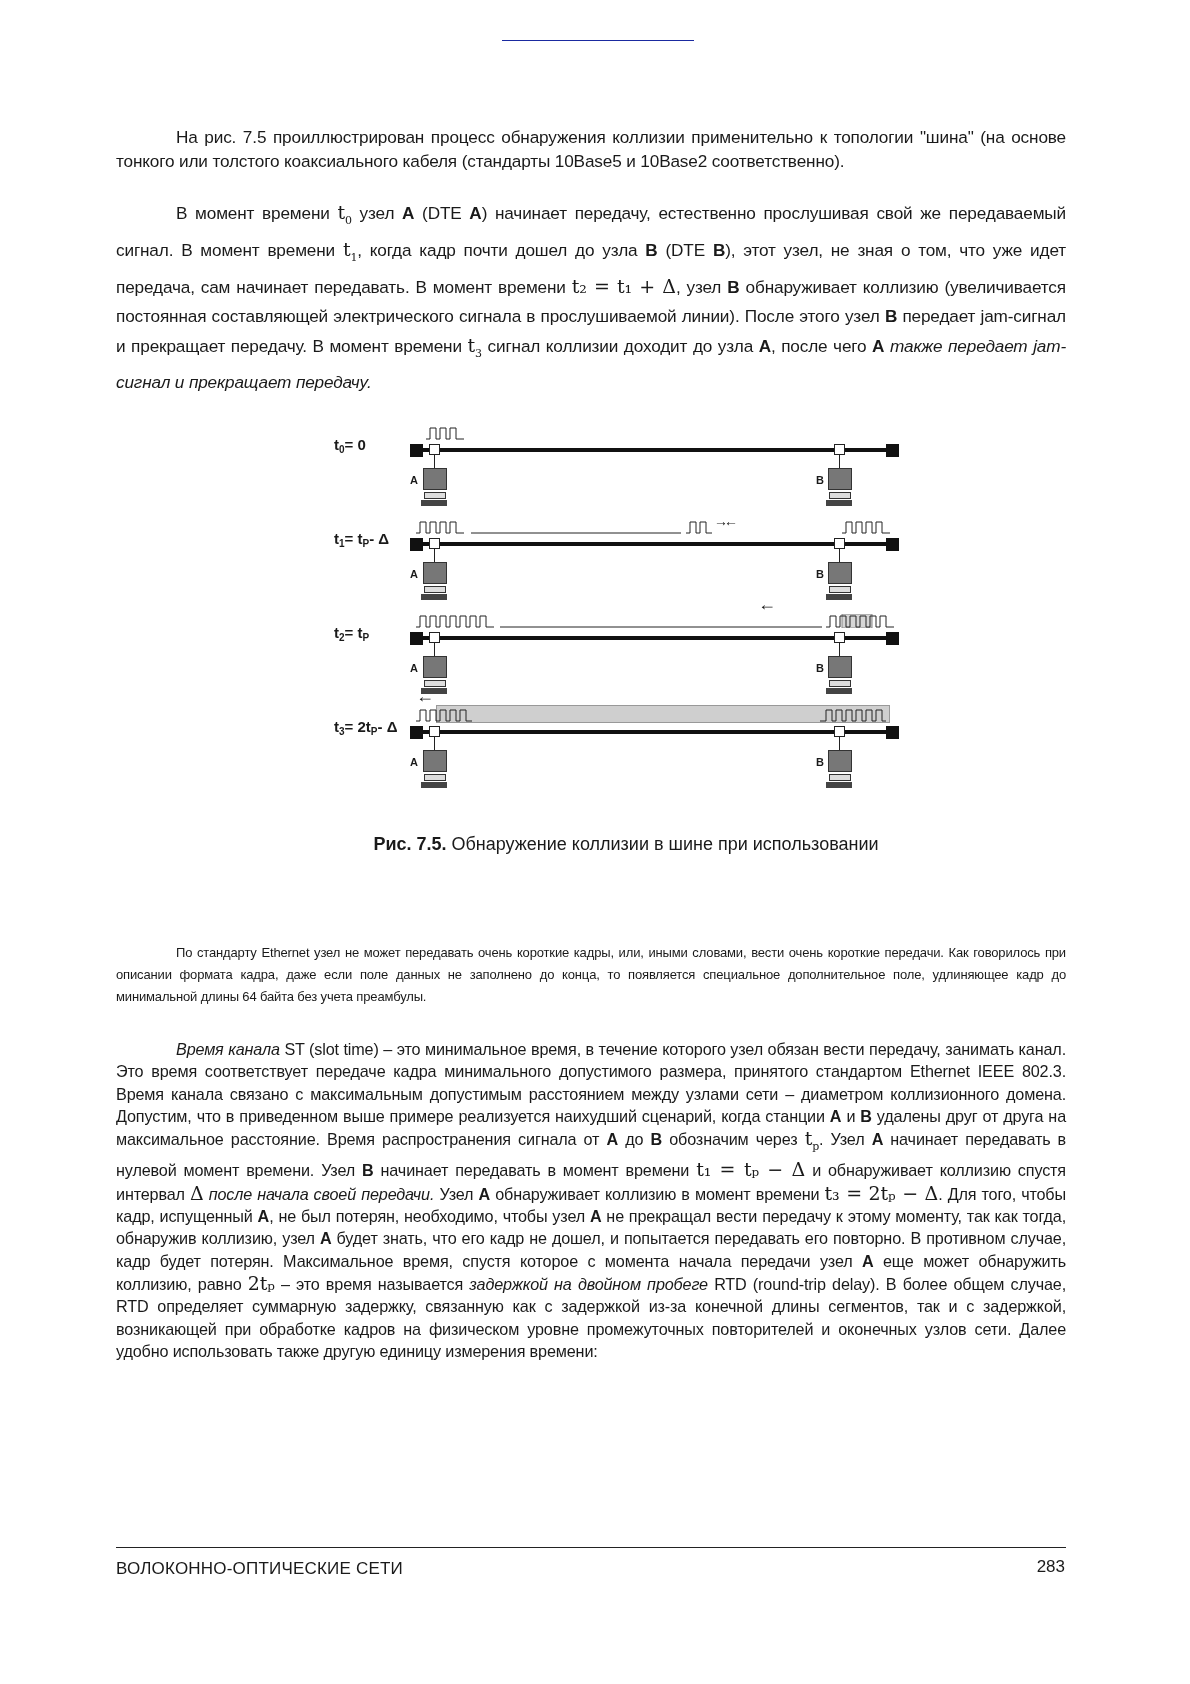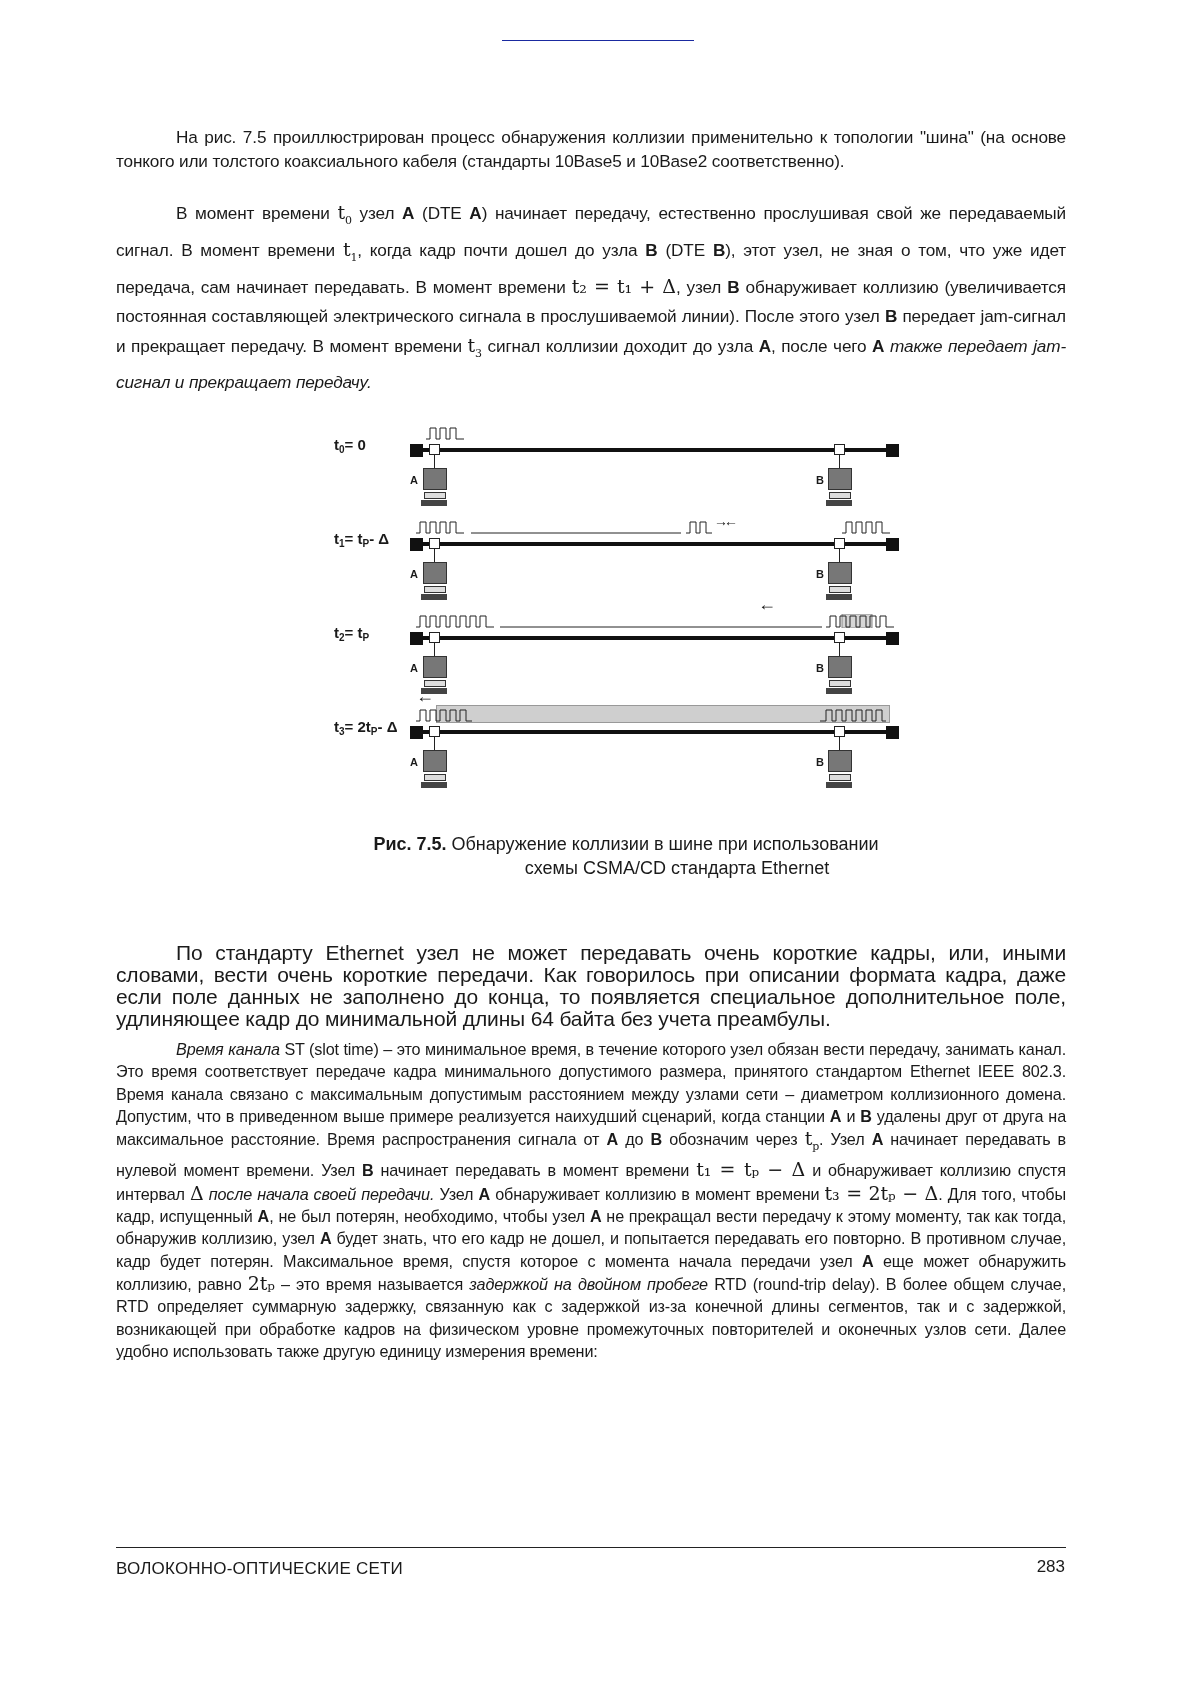--- a/index.html
+++ b/index.html
@@ -9,21 +9,21 @@
               border-top: 1.5px solid #1a2aa0; }
   .para { position: absolute; left: 116px; width: 950px; font-size: 17.2px; line-height: 26px;
           text-align: justify; margin: 0; letter-spacing: -0.15px; }
   .para .ind { display: inline-block; width: 60px; }
   .para b { font-weight: bold; }
   .para i { font-style: italic; }
   .math { font-family: "DejaVu Serif", serif; font-size: 19px; }
   .sub { font-size: 11px; vertical-align: -5px; }
   .p1 { top: 125px; line-height: 24px; }
   .p2 { top: 198px; line-height: 29px; }
-  .p3 { top: 942px; font-size: 21px; line-height: 22px; }
+  .p3 { top: 942px; font-size: 13px; line-height: 22px; }
   .p4 { top: 1038px; font-size: 16.2px; line-height: 22.3px; }
 
   
   .figure { position: absolute; left: 290px; top: 440px; width: 610px; height: 380px; }
   .row { position: absolute; left: 0; width: 610px; height: 90px; }
   .row-label { position: absolute; left: 20px; font-weight: bold; font-size: 15px; margin-left: 24px; }
   .row-label .s { font-size: 10px; vertical-align: -3px; }
   .bus { position: absolute; left: 128px; right: 12px; height: 4px; background: #111; }
   .term { position: absolute; width: 13px; height: 13px; background: #111; }
   .tap { position: absolute; width: 9px; height: 9px; border: 1px solid #222; background: #fff; }
@@ -176,21 +176,21 @@
       </div>
     <div class="node-letter" style="left:526px;top:34px">B</div>
     <div class="pc" style="left:536px;top:28px">
         <div class="scr"></div>
         <div class="kb1"></div>
         <div class="kb2"></div>
       </div>
   </div>
 </div>
 
-<div class="caption"><b>Рис. 7.5.</b> <span>Обнаружение коллизии в шине при использовании</span><span class="l2">схемы CSMA/CD стандарта Ethernet</span></div>
+<div class="caption"><b>Рис. 7.5.</b> <span>Обнаружение коллизии в шине при использовании</span></div>
 
 <p class="para p3"><span class="ind"></span><span>По стандарту Ethernet узел не может передавать очень короткие кадры, или, иными словами, вести очень короткие передачи. Как говорилось при описании формата кадра, даже если поле данных не заполнено до конца, то появляется специальное дополнительное поле, удлиняющее кадр до минимальной длины 64 байта без учета преамбулы.</span></p>
 
 <p class="para p4"><span class="ind"></span><i>Время канала</i> <span>ST (slot time) – это минимальное время, в течение которого узел обязан вести передачу, занимать канал. Это время соответствует передаче кадра минимального допустимого размера, принятого стандартом Ethernet IEEE 802.3. Время канала связано с максимальным допустимым расстоянием между узлами сети – диаметром коллизионного домена. Допустим, что в приведенном выше примере реализуется наихудший сценарий, когда станции</span> <b>A</b> <span>и</span> <b>B</b> <span>удалены друг от друга на максимальное расстояние. Время распространения сигнала от</span> <b>A</b> <span>до</span> <b>B</b> <span>обозначим через</span> <span class="math"><span>t</span><span class="sub">p</span></span><span>. Узел</span> <b>A</b> <span>начинает передавать в нулевой момент времени. Узел</span> <b>B</b> <span>начинает передавать в момент времени</span> <span class="math">t₁ = tₚ − Δ</span> <span>и обнаруживает коллизию спустя интервал</span> <span class="math">Δ</span> <i>после начала своей передачи.</i> <span>Узел</span> <b>A</b> <span>обнаруживает коллизию в момент времени</span> <span class="math">t₃ = 2tₚ − Δ</span><span>. Для того, чтобы кадр, испущенный</span> <b>A</b><span>, не был потерян, необходимо, чтобы узел</span> <b>A</b> <span>не прекращал вести передачу к этому моменту, так как тогда, обнаружив коллизию, узел</span> <b>A</b> <span>будет знать, что его кадр не дошел, и попытается передавать его повторно. В противном случае, кадр будет потерян. Максимальное время, спустя которое с момента начала передачи узел</span> <b>A</b> <span>еще может обнаружить коллизию, равно</span> <span class="math">2tₚ</span> <span>– это время называется</span> <i>задержкой на двойном пробеге</i> <span>RTD (round-trip delay). В более общем случае, RTD определяет суммарную задержку, связанную как с задержкой из-за конечной длины сегментов, так и с задержкой, возникающей при обработке кадров на физическом уровне промежуточных повторителей и оконечных узлов сети. Далее удобно использовать также другую единицу измерения времени:</span></p>
 
 <div class="footer-rule"></div>
 <div class="footer-title">ВОЛОКОННО-ОПТИЧЕСКИЕ СЕТИ</div>
 <div class="page-num">283</div>
 
 </body></html>

